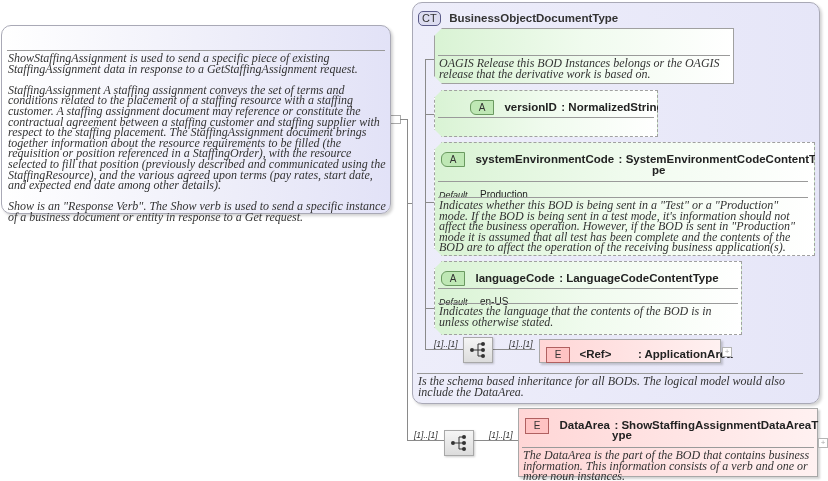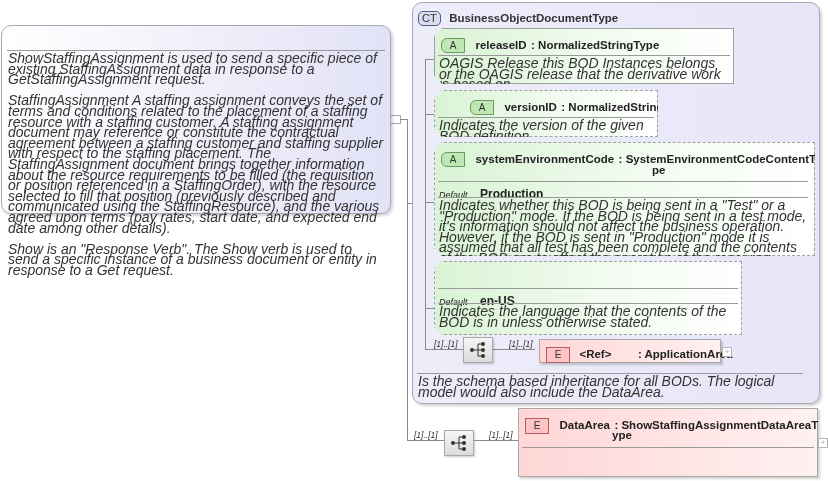--- a/index.html
+++ b/index.html
@@ -20,21 +20,21 @@
   }
   .ct-badge {
     display:inline-block; border:1px solid #5a5a88; border-radius:5px;
     background:#dcdcf0; color:#333; font-size:11px; line-height:13px;
     padding:0 3px; height:13px;
   }
   .ct-title {
     font-weight:bold; font-size:12px; color:#222;
   }
   .desc {
-    font-size:14px; line-height:10.6px; font-style:italic; color:#333;
+    font-size:12px; line-height:10.6px; font-style:italic; color:#333;font-family:Liberation Serif, serif;
   }
   .sep { height:1px; background:#9a9a9a; }
 
   
   .ct-right {
     left:412px; top:2px; width:406px; height:400px;
     border:1px solid #a9a9b6; border-radius:10px;
     background:linear-gradient(90deg,#ededfa 0%, #e6e6f8 100%);
     box-shadow:2px 2px 3px rgba(0,0,0,0.18);
   }
@@ -48,21 +48,21 @@
   .attr.solid { border:1px solid #a0a0a0; }
   .attr.dashed { border:1px dashed #a0a0a0; }
   .a-badge {
     display:inline-block; width:22px; height:13px; line-height:13px;
     text-align:center; font-size:10px; color:#333;
     background:#bfe8b5; border:1px solid #6a9a60;
     border-radius:6px 0 0 6px;
   }
   .attr-title { font-weight:bold; font-size:11.5px; color:#222; }
   .default-lbl { font-size:9px; font-style:italic; color:#222; }
-  .default-val { font-size:12px; font-weight:bold; color:#222; }
+  .default-val { font-size:10px; font-weight:normal; color:#222; }
 
   
   .elem {
     background:linear-gradient(90deg,#ffd6d6 0%, #ffe6e6 60%, #fff1f1 100%);
     border:1px solid #a8a8a8;
     box-shadow:2px 2px 2px rgba(0,0,0,0.18);
   }
   .e-badge {
     display:inline-block; width:22px; height:14px; line-height:14px;
     text-align:center; font-size:10px; color:#333;
@@ -112,59 +112,58 @@
   </div>
 
   <div class="abs line-v" style="left:12px;top:56px;height:290px;"></div>
   <div class="abs line-h" style="left:12px;top:56px;width:10px;"></div>
   <div class="abs line-h" style="left:12px;top:111px;width:10px;"></div>
   <div class="abs line-h" style="left:12px;top:199px;width:10px;"></div>
   <div class="abs line-h" style="left:12px;top:305px;width:10px;"></div>
   <div class="abs line-h" style="left:12px;top:346px;width:110px;"></div>
 
   <div class="abs attr solid" style="left:21px;top:25px;width:298px;height:54px;">
-    <div class="abs" style="left:6px;top:6px;white-space:nowrap;">
-      <span class="a-badge">A</span>
-      <span class="attr-title" style="margin-left:6px;">releaseID</span>
-      <span class="attr-title"> : </span>
-      <span class="attr-title">NormalizedStringType</span>
-    </div>
     <div class="abs sep" style="left:3px;top:26px;width:292px;"></div>
     <div class="abs desc" style="left:4px;top:29px;width:288px;">OAGIS Release this BOD Instances belongs or the OAGIS release that the derivative work is based on.</div>
   </div>
 
   <div class="abs attr dashed" style="left:21px;top:87px;width:222px;height:45px;">
     <div class="abs" style="left:6px;top:6px;white-space:nowrap;margin-left:29px;">
       <span class="a-badge">A</span>
       <span class="attr-title" style="margin-left:6px;">versionID</span>
       <span class="attr-title"> : </span>
       <span class="attr-title">NormalizedStringType</span>
     </div>
     <div class="abs sep" style="left:3px;top:26px;width:216px;"></div>
-    <div class="abs desc" style="left:4px;top:29px;width:214px;">Indicates the version of the given BOD definition.</div>
   </div>
 
   <div class="abs attr dashed" style="left:21px;top:139px;width:379px;height:112px;">
     <div class="abs" style="left:6px;top:6px;white-space:nowrap;">
       <span class="a-badge">A</span>
       <span class="attr-title" style="margin-left:6px;">systemEnvironmentCode</span>
       <span class="attr-title"> : </span>
       <span class="attr-title">SystemEnvironmentCodeContentTy</span>
     </div>
     <div class="abs attr-title" style="left:181px;top:21px;padding-left:36px;">pe</div>
     <div class="abs sep" style="left:3px;top:38px;width:370px;"></div>
     <div class="abs" style="left:4px;top:41px;white-space:nowrap;">
       <span class="default-lbl">Default</span>
       <span class="default-val" style="margin-left:8px;">Production</span>
     </div>
     <div class="abs sep" style="left:3px;top:54px;width:370px;"></div>
     <div class="abs desc" style="left:4px;top:57px;width:368px;">Indicates whether this BOD is being sent in a "Test" or a "Production" mode. If the BOD is being sent in a test mode, it's information should not affect the business operation. However, if the BOD is sent in "Production" mode it is assumed that all test has been complete and the contents of the BOD are to affect the operation of the receiving business application(s).</div>
   </div>
 
   <div class="abs attr dashed" style="left:21px;top:258px;width:306px;height:72px;">
+    <div class="abs" style="left:6px;top:6px;white-space:nowrap;">
+      <span class="a-badge">A</span>
+      <span class="attr-title" style="margin-left:6px;">languageCode</span>
+      <span class="attr-title"> : </span>
+      <span class="attr-title">LanguageCodeContentType</span>
+    </div>
     <div class="abs sep" style="left:3px;top:26px;width:300px;"></div>
     <div class="abs" style="left:4px;top:29px;white-space:nowrap;">
       <span class="default-lbl">Default</span>
       <span class="default-val" style="margin-left:8px;">en-US</span>
     </div>
     <div class="abs sep" style="left:3px;top:41px;width:300px;"></div>
     <div class="abs desc" style="left:4px;top:44px;width:298px;">Indicates the language that the contents of the BOD is in unless otherwise stated.</div>
   </div>
 
   <div class="abs mult" style="left:21px;top:336px;">[1]..[1]</div>
@@ -215,14 +214,15 @@
 
 <div class="abs elem" style="left:518px;top:408px;width:298px;height:67px;">
   <div class="abs" style="left:6px;top:6px;white-space:nowrap;">
     <span class="e-badge">E</span>
     <span class="elem-title" style="margin-left:6px;">DataArea</span>
     <span class="elem-title"> : </span>
     <span class="elem-title">ShowStaffingAssignmentDataAreaT</span>
   </div>
   <div class="abs elem-title" style="left:93px;top:20px;">ype</div>
   <div class="abs sep" style="left:3px;top:38px;width:292px;"></div>
+  <div class="abs desc" style="left:4px;top:41px;width:292px;">The DataArea is the part of the BOD that contains business information. This information consists of a verb and one or more noun instances.</div>
 </div>
 <div class="abs plus-box" style="left:818px;top:438px;">+</div>
 
 </body></html>

